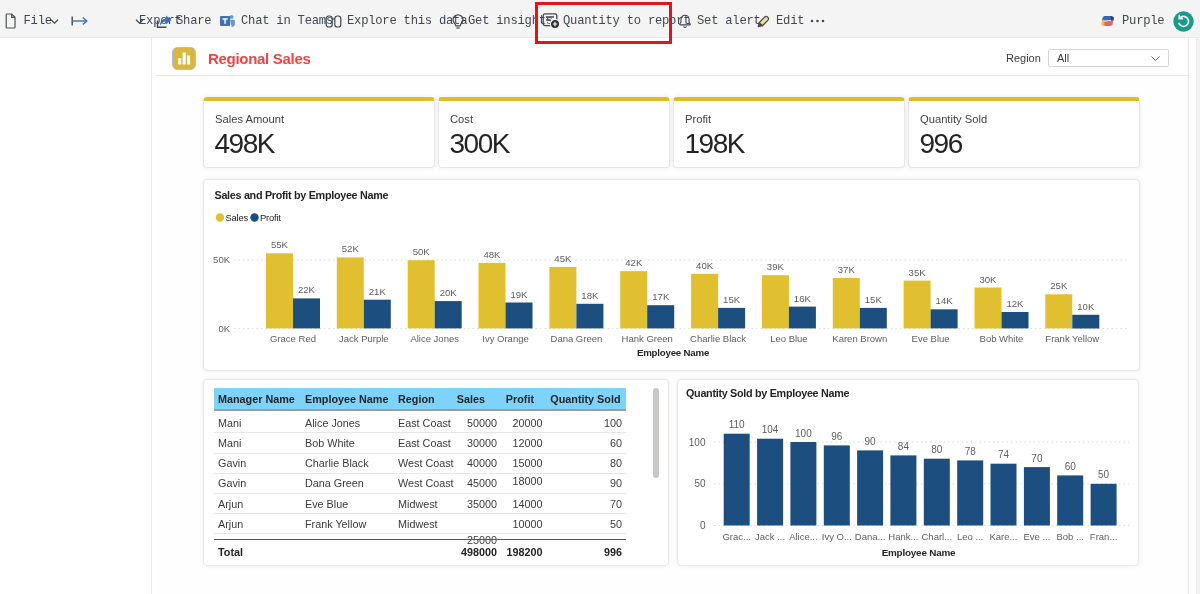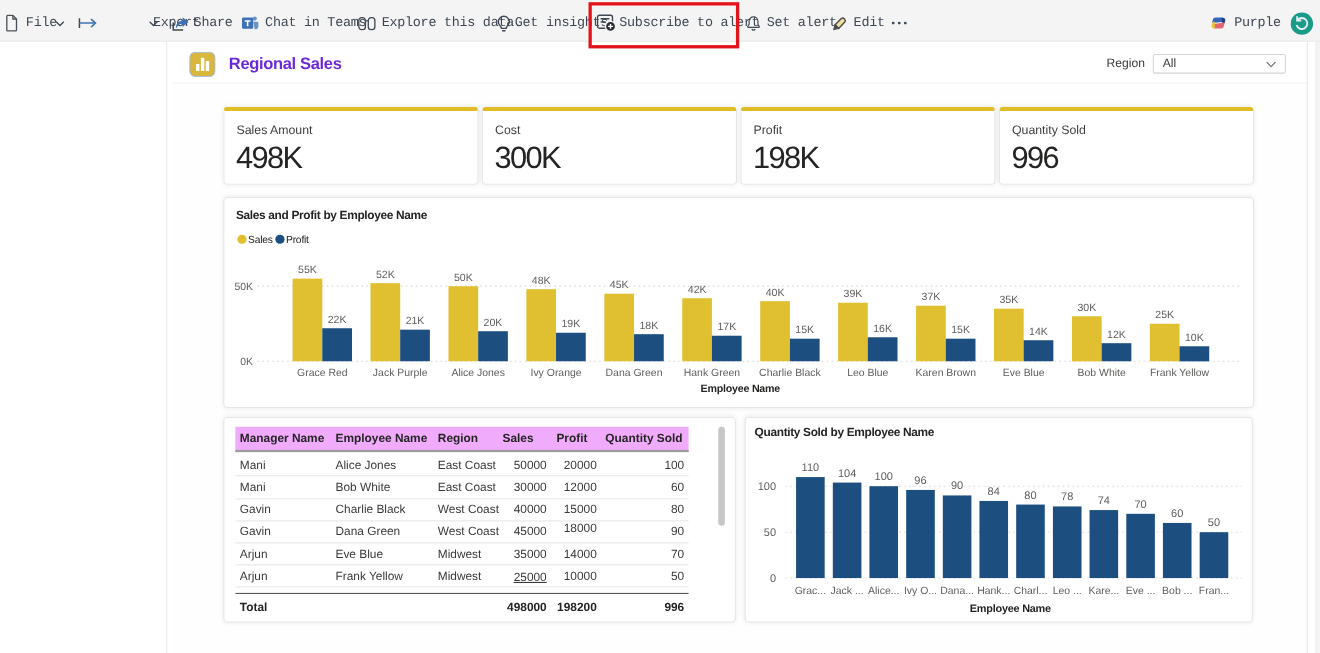--- a/index.html
+++ b/index.html
@@ -31,21 +31,21 @@
 <body>
 <div id="contentbg"></div>
 <div id="seam"></div>
 <div id="headerstrip"></div>
 <div class="abs" style="left:171.5px; top:47px;"><svg width="24" height="23" viewBox="0 0 24 23">
       <rect x="0.5" y="0.5" width="23" height="22" rx="5" fill="#d9b63c" stroke="#a8c0da" stroke-width="1"></rect>
       <rect x="6.2" y="11.2" width="3.1" height="6.3" fill="#ffffff"></rect>
       <rect x="10.6" y="5.5" width="3.1" height="12" fill="#ffffff"></rect>
       <rect x="15" y="8.5" width="3.1" height="9" fill="#ffffff"></rect>
     </svg></div>
-<div class="abs" style="left:208px; top:49.5px; font-size:15px; font-weight:bold; color:#6d28d9; letter-spacing:-0.3px;">Regional Sales</div>
+<div class="abs" style="left:208px; top:49.5px; font-size:15px; font-weight:bold; color:#ef4444; letter-spacing:-0.3px;">Regional Sales</div>
 <div class="abs" style="left:1006px; top:52px; font-size:11px; color:#3b3a39;">Region</div>
 <div class="abs" style="left:1048px; top:48.5px; width:121px; height:18px; background:#ffffff; border:1px solid #d6d5d4; border-radius:2px;">
   <div class="abs" style="left:8px; top:2.5px; font-size:11px; color:#3b3a39;">All</div>
   <svg class="abs" style="right:7px; top:4.5px;" width="11" height="9" viewBox="0 0 11 9">
       <path d="M1.5 2.5 L5.5 6.5 L9.5 2.5" fill="none" stroke="#605e5c" stroke-width="1"></path>
     </svg>
 </div>
 <div id="scrollstrip"></div>
 <div id="rightedge"></div>
 <div id="toolbar">
@@ -113,21 +113,21 @@
   <div class="titem" style="left:468px;">Get insights</div>
 
   <div class="titem" style="left:542px;">
       <svg width="19" height="18" viewBox="0 0 19 18">
         <rect x="1.2" y="1.8" width="13.6" height="11.8" rx="1.8" fill="none" stroke="#3e4854" stroke-width="1.3"></rect>
         <path d="M4 5 h8 M4 8 h4.5" stroke="#3e4854" stroke-width="1.3"></path>
         <circle cx="13" cy="12" r="4.6" fill="#2b2f36" stroke="#f5f4f4" stroke-width="1.2"></circle>
         <path d="M13 9.8 v4.4 M10.8 12 h4.4" stroke="#ffffff" stroke-width="1.2"></path>
       </svg>
     </div>
-  <div class="titem" style="left:563px;">Subscribe to alert</div>
+  <div class="titem" style="left:563px;">Quantity to report</div>
 
   <div class="titem" style="left:678px;">
       <svg width="14" height="16" viewBox="0 0 16 17">
         <path d="M8 2 a4.6 4.6 0 0 1 4.6 4.6 v3.2 l1.4 2.2 a0.6 0.6 0 0 1 -0.5 0.9 H2.5 a0.6 0.6 0 0 1 -0.5 -0.9 L3.4 9.8 V6.6 A4.6 4.6 0 0 1 8 2 Z" fill="none" stroke="#3e4854" stroke-width="1.25"></path>
         <path d="M6.3 14.6 a1.8 1.8 0 0 0 3.4 0" fill="none" stroke="#3e4854" stroke-width="1.25"></path>
       </svg>
     </div>
   <div class="titem" style="left:697px;">Set alert</div>
 
   <div class="titem" style="left:755px;">
@@ -250,21 +250,21 @@
 <rect x="842.3" y="115.3" width="27.0" height="34.1" fill="#e0c030"></rect>
 <rect x="869.3" y="135.8" width="27.0" height="13.7" fill="#1c4e80"></rect>
 <text x="855.8" y="110.3" font-size="9.6" fill="#605e5c" text-anchor="middle">25K</text>
 <text x="882.8" y="130.8" font-size="9.6" fill="#605e5c" text-anchor="middle">10K</text>
 <text x="869.3" y="162.5" font-size="9.5" fill="#605e5c" text-anchor="middle">Frank Yellow</text>
 <text x="470" y="177" font-size="9.7" font-weight="bold" letter-spacing="-0.2" fill="#252423" text-anchor="middle">Employee Name</text>
 </svg>
 
 <div class="card" id="tablecard" style="left:203px; top:379px; width:466px; height:187px;"></div>
 <div class="abs" style="left:203px; top:379px; width:466px; height:187px; font-size:10.8px; color:#3b3a39; overflow:hidden;">
-<div class="abs" style="left:11px; top:9px; width:411.5px; height:23.2px; background:#f0abfc; border-bottom:2px solid #9d9c9b; font-weight:bold; color:#252423;padding-left:20px;">
+<div class="abs" style="left:11px; top:9px; width:411.5px; height:23.2px; background:#7dd3fc; border-bottom:2px solid #9d9c9b; font-weight:bold; color:#252423;padding-left:20px;">
       <span class="abs" style="left:4px; top:5px;">Manager Name</span>
       <span class="abs" style="left:91px; top:5px;">Employee Name</span>
       <span class="abs" style="left:184px; top:5px;">Region</span>
       <span class="abs" style="right:140.5px; top:5px;">Sales</span>
       <span class="abs" style="right:91.5px; top:5px;">Profit</span>
       <span class="abs" style="right:5px; top:5px;">Quantity Sold</span>
     </div>
 <div class="abs" style="left:11px; top:34.2px; width:411.5px; height:20.2px; border-bottom:1px solid #e8e7e6;">
       <span class="abs" style="left:4px; top:3.5px;">Mani</span>
       <span class="abs" style="left:91px; top:3.5px;">Alice Jones</span>
@@ -302,21 +302,21 @@
       <span class="abs" style="left:91px; top:3.5px;">Eve Blue</span>
       <span class="abs" style="left:184px; top:3.5px;">Midwest</span>
       <span class="abs" style="right:128.5px; top:3.5px;">35000</span>
       <span class="abs" style="right:83px; top:3.5px;">14000</span>
       <span class="abs" style="right:3.5px; top:3.5px;">70</span>
     </div>
 <div class="abs" style="left:11px; top:135.2px; width:411.5px; height:20.2px; border-bottom:1px solid #e8e7e6;">
       <span class="abs" style="left:4px; top:3.5px;">Arjun</span>
       <span class="abs" style="left:91px; top:3.5px;">Frank Yellow</span>
       <span class="abs" style="left:184px; top:3.5px;">Midwest</span>
-      <span class="abs" style="right:128.5px; top:5px;text-decoration:underline;">25000</span>
+      <span class="abs" style="right:128.5px; top:20px;">25000</span>
       <span class="abs" style="right:83px; top:3.5px;">10000</span>
       <span class="abs" style="right:3.5px; top:3.5px;">50</span>
     </div>
 <div class="abs" style="left:11px; top:159.5px; width:411.5px; height:0; border-top:1.6px solid #5a5857;"></div>
 <div class="abs" style="left:11px; top:162px; width:411.5px; height:22px; font-weight:bold; color:#252423;">
       <span class="abs" style="left:4px; top:5px;">Total</span>
       <span class="abs" style="right:128.5px; top:5px;">498000</span>
       <span class="abs" style="right:83px; top:5px;">198200</span>
       <span class="abs" style="right:3.5px; top:5px;">996</span>
     </div>

